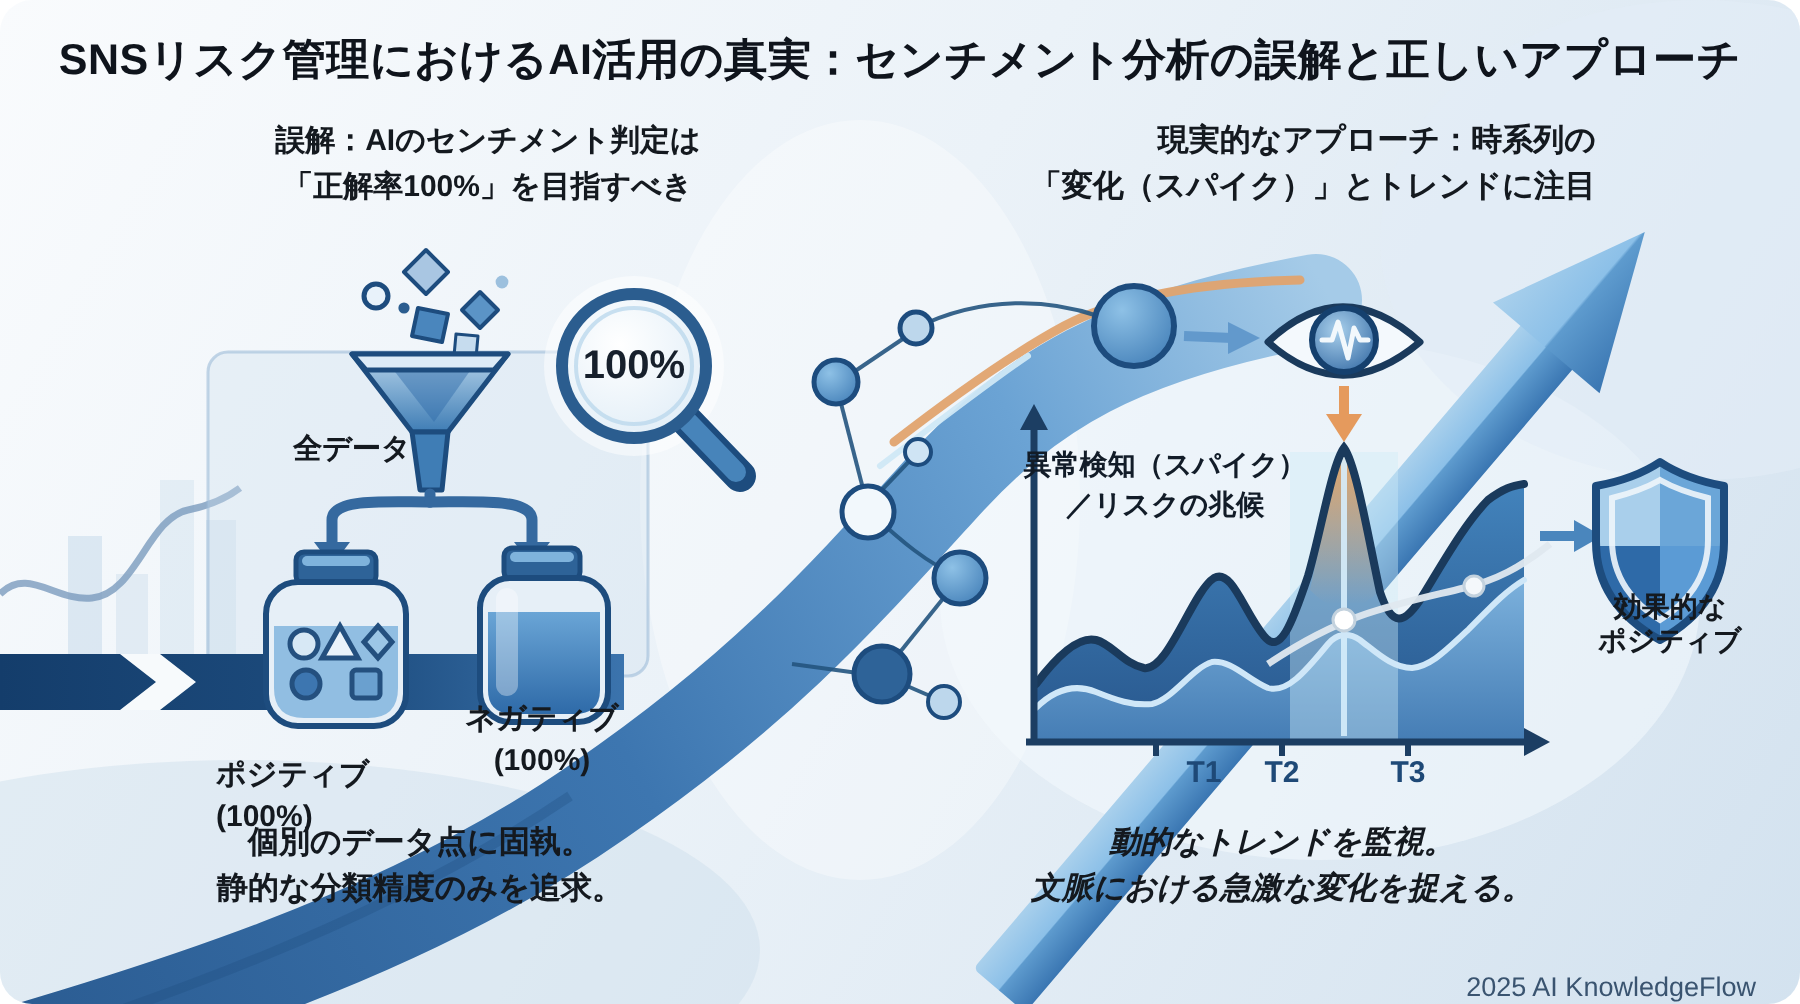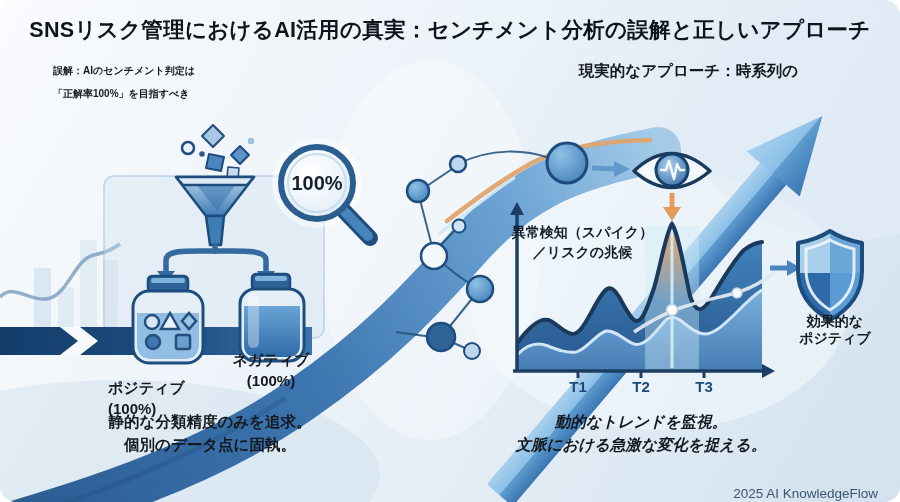--- a/index.html
+++ b/index.html
@@ -5,32 +5,32 @@
   html,body{margin:0;padding:0;}
   #stage{
     position:relative;width:900px;height:502px;overflow:hidden;
     font-family:"Liberation Sans","DejaVu Sans",sans-serif;
     background:linear-gradient(120deg,#f9fbfd 0%,#ebf2f8 45%,#d3e2ef 100%);
     border-radius:16px;
   }
   #art{position:absolute;left:0;top:0;}
   .tx{position:absolute;font-weight:700;color:#14191f;white-space:nowrap;}
   .t-title{left:0;right:0;top:15px;text-align:center;font-size:21.5px;font-weight:800;color:#0f141c;letter-spacing:.3px;}
-  .t-lhdr{left:53px;top:59px;width:340px;text-align:left;font-size:10px;line-height:23px;}
+  .t-lhdr{left:74px;top:59px;width:340px;text-align:center;font-size:15px;line-height:23px;}
   .t-rhdr{left:448px;top:59px;width:350px;text-align:right;font-size:15.5px;line-height:23px;}
   .t-alldata{left:126px;top:215px;width:100px;text-align:center;font-size:14.5px;}
   .t-mag{left:277px;top:172px;width:80px;text-align:center;font-size:20px;color:#17202c;}
   .t-jar1{left:108px;top:349px;width:120px;text-align:left;font-size:15px;line-height:21px;margin-top:28px;}
   .t-jar2{left:211px;top:349px;width:120px;text-align:center;font-size:15px;line-height:21px;}
   .t-lcap{left:60px;top:410px;width:300px;text-align:center;font-size:15.5px;line-height:23px;}
   .t-rcap{left:486px;top:410px;width:310px;text-align:center;font-size:15.5px;line-height:23px;font-style:italic;}
   .t-spike{left:500px;top:222px;width:165px;text-align:center;font-size:14px;line-height:20px;color:#121c28;}
   .t-tick{top:378px;width:40px;text-align:center;font-size:15px;color:#1e4977;}
-  .t-t1{left:558px;} .t-t2{left:621px;} .t-t3{left:684px;}
-  .t-shield{left:775px;top:313px;width:120px;text-align:center;font-size:14px;line-height:17px;}
+  .t-t1{left:582px;} .t-t2{left:621px;} .t-t3{left:684px;}
+  .t-shield{left:775px;top:295px;width:120px;text-align:center;font-size:14px;line-height:17px;}
   .t-credit{right:22px;top:486px;font-size:13.5px;font-weight:500;color:#3a5470;}
 </style>
 </head>
 <body>
 
 <div id="stage">
 
 <svg id="art" width="900" height="502" viewBox="0 0 900 502">
   <defs>
     <linearGradient id="bandG" gradientUnits="userSpaceOnUse" x1="0" y1="520" x2="660" y2="140">
@@ -244,22 +244,24 @@
 
 <div class="tx t-title">SNSリスク管理におけるAI活用の真実：センチメント分析の誤解と正しいアプローチ</div>
 
 <div class="tx t-lhdr">
   <div>誤解：AIのセンチメント判定は</div>
   <div>「正解率100%」を目指すべき</div>
 </div>
 
 <div class="tx t-rhdr">
   <div>現実的なアプローチ：時系列の</div>
-</div>
-
+  <div>「変化（スパイク）」とトレンドに注目</div>
+</div>
+
+<div class="tx t-alldata">全データ</div>
 <div class="tx t-mag">100%</div>
 
 <div class="tx t-jar1">
   <div>ポジティブ</div>
   <div>(100%)</div>
 </div>
 <div class="tx t-jar2">
   <div>ネガティブ</div>
   <div>(100%)</div>
 </div>
@@ -272,22 +274,22 @@
 <div class="tx t-tick t-t1">T1</div>
 <div class="tx t-tick t-t2">T2</div>
 <div class="tx t-tick t-t3">T3</div>
 
 <div class="tx t-shield">
   <div>効果的な</div>
   <div>ポジティブ</div>
 </div>
 
 <div class="tx t-lcap">
+  <div>個別のデータ点に固執。</div>
   <div>静的な分類精度のみを追求。</div>
-  <div>個別のデータ点に固執。</div>
 </div>
 
 <div class="tx t-rcap">
   <div>動的なトレンドを監視。</div>
   <div>文脈における急激な変化を捉える。</div>
 </div>
 
 <div class="tx t-credit">2025 AI KnowledgeFlow</div>
 
 </div>

